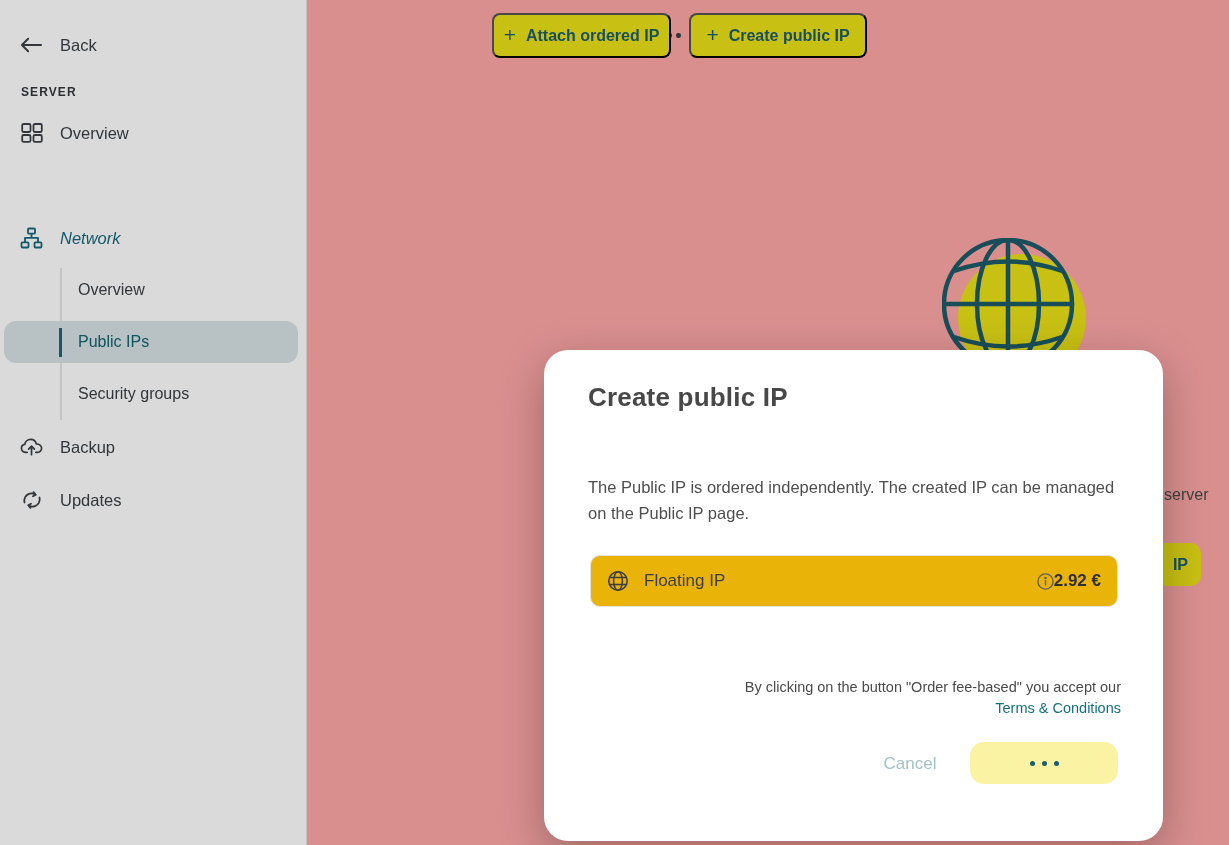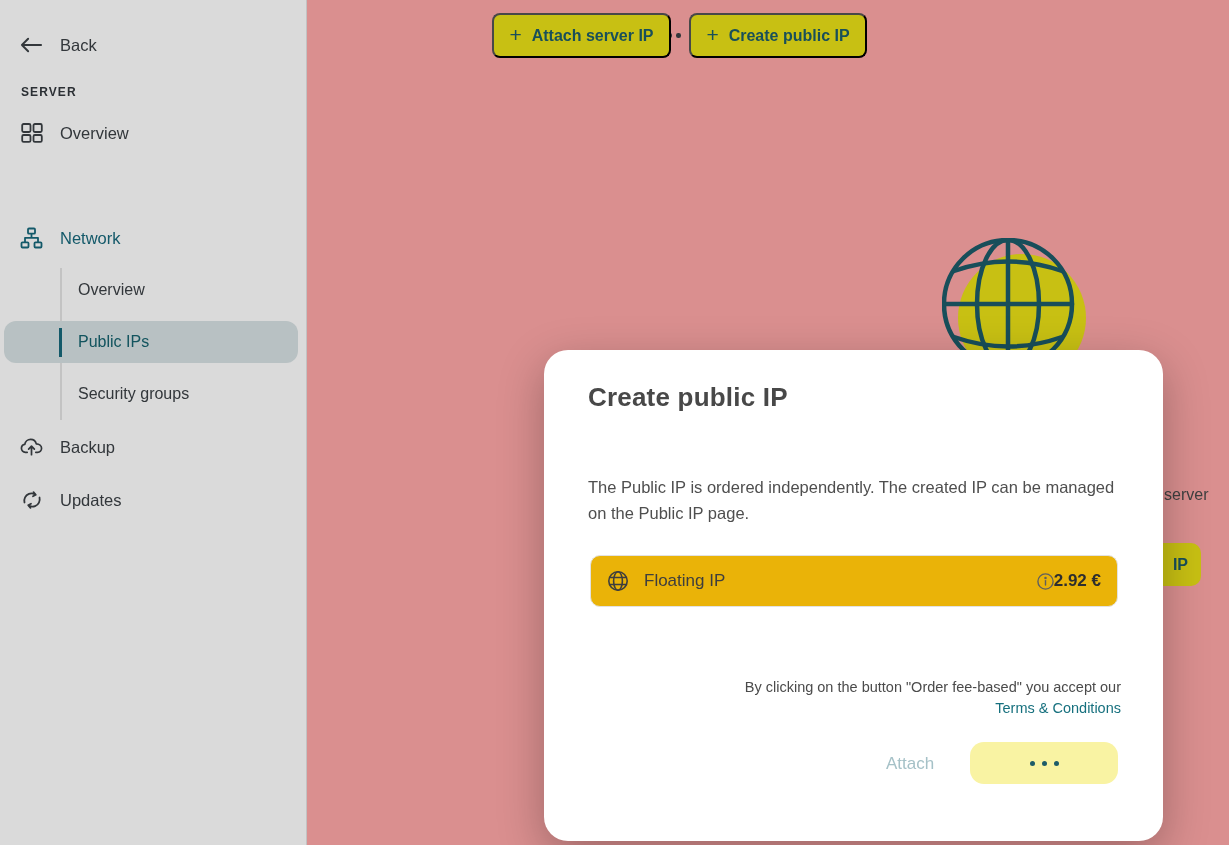--- a/index.html
+++ b/index.html
@@ -92,21 +92,21 @@
             <rect x="1.2" y="2" width="8.3" height="8" rx="1.4"></rect>
             <rect x="12.5" y="2" width="8.3" height="8" rx="1.4"></rect>
             <rect x="1.2" y="13" width="8.3" height="6.8" rx="1.4"></rect>
             <rect x="12.5" y="13" width="8.3" height="6.8" rx="1.4"></rect>
           </svg>
         </span>
         <span class="side-label">Overview</span>
       </div>
 
 
-      <div class="side-row" style="top:225px;">
+      <div class="side-row" style="top:225px;font-style:italic;">
         <span class="side-icon teal">
           <svg width="23" height="22" viewBox="0 0 23 22" fill="none" stroke="#17677a" stroke-width="1.8" stroke-linejoin="round">
             <rect x="8" y="1.5" width="7" height="5.2" rx="1"></rect>
             <rect x="1.5" y="15.3" width="7" height="5.2" rx="1"></rect>
             <rect x="14.5" y="15.3" width="7" height="5.2" rx="1"></rect>
             <path d="M11.5 6.7 V10.8 M5 15.3 V10.8 H18 V15.3"></path>
           </svg>
         </span>
         <span class="side-label teal">Network</span>
       </div>
@@ -152,21 +152,21 @@
 
       <div class="dots-icon">
         <span></span>
           <span></span>
           <span></span>
       </div>
       <div class="page-title">Public IPs</div>
 
       <button class="yellow-btn" style="left:184px;width:179px;">
         <span class="plus">+</span>
-        <span>Attach server IP</span>
+        <span>Attach ordered IP</span>
       </button>
       <button class="yellow-btn" style="left:381px;width:178px;">
         <span class="plus">+</span>
         <span>Create public IP</span>
       </button>
 
       <div class="globe-illustration">
         <svg width="146" height="146" viewBox="0 0 146 146">
           <circle cx="80" cy="80" r="64" fill="#e7de16"></circle>
           <g fill="none" stroke="#1c5a68" stroke-width="4.5" stroke-linecap="round">
@@ -213,21 +213,21 @@
         </span>
         <span class="option-price">2.92 €</span>
       </span>
     </div>
 
     <div class="terms">
       <span>By clicking on the button "Order fee-based" you accept our</span><br>
       <a href="#">Terms &amp; Conditions</a>
     </div>
 
-    <button class="cancel-btn">Attach</button>
+    <button class="cancel-btn">Cancel</button>
 
     <button class="order-btn">
       <span></span>
       <span></span>
       <span></span>
     </button>
   </div>
 
 </div>
 

